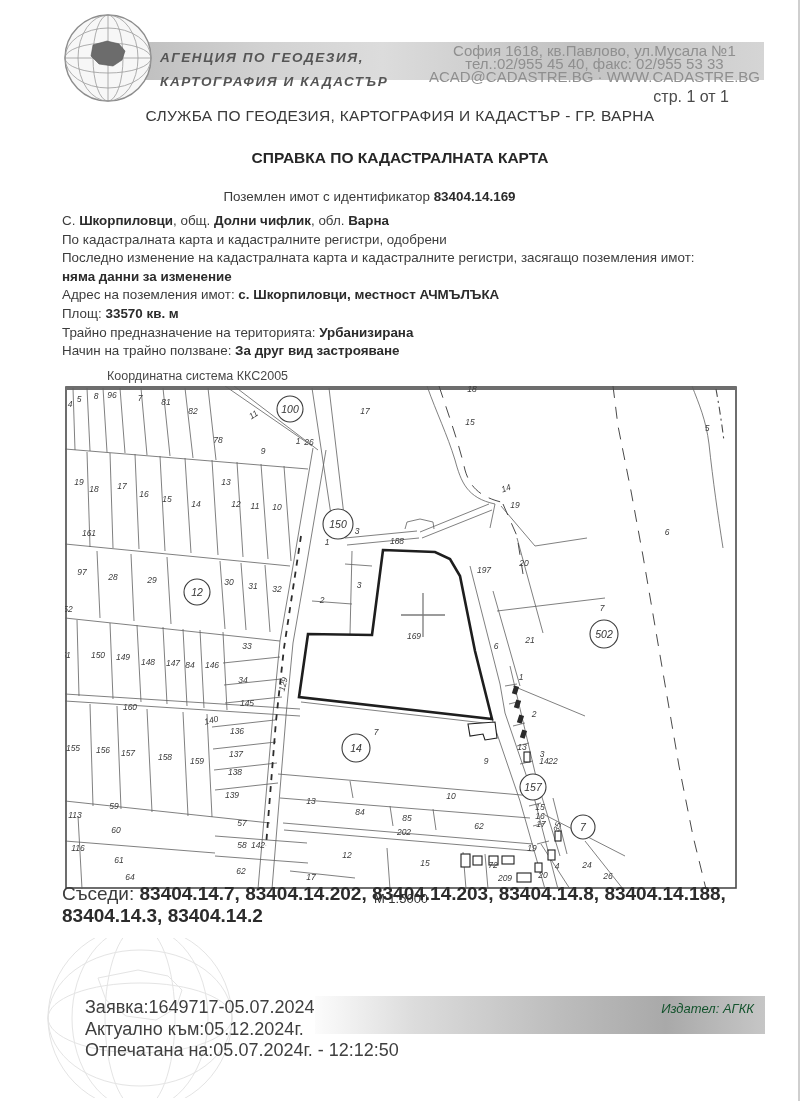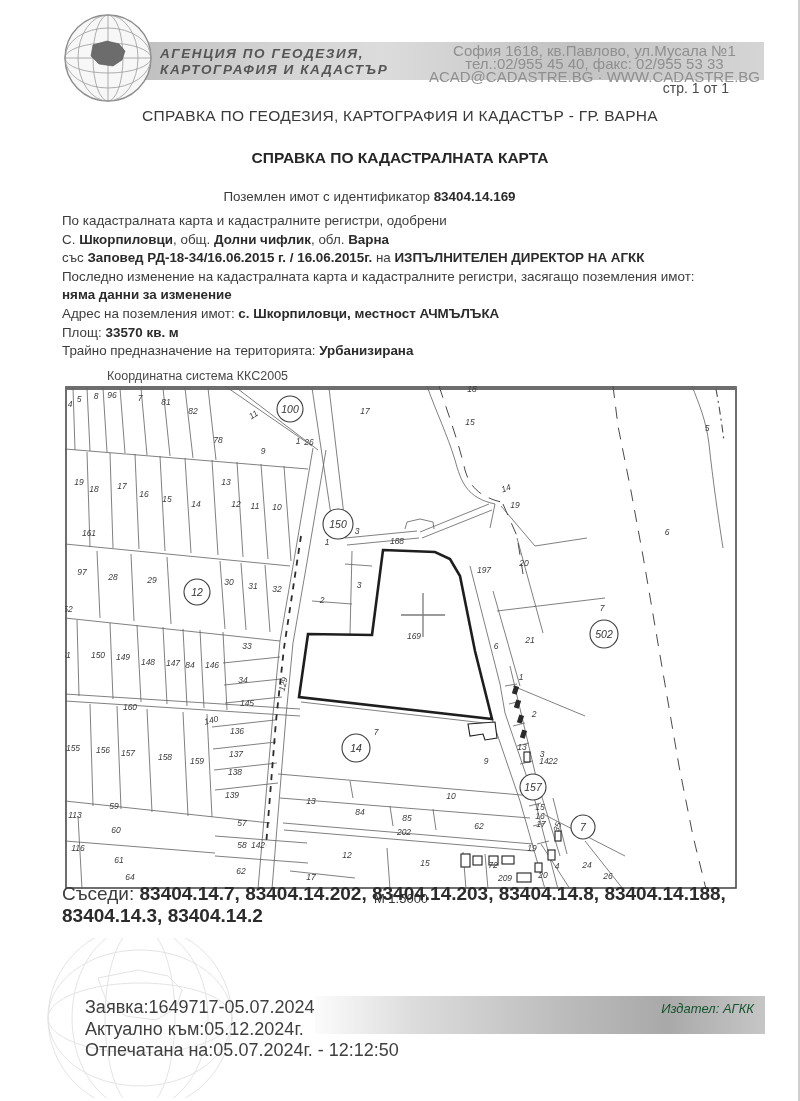--- a/index.html
+++ b/index.html
@@ -4,23 +4,23 @@
 <style>
   html,body{margin:0;padding:0;background:#fff;}
   body{font-family:"Liberation Sans","DejaVu Sans",sans-serif;color:#383838;}
   #page{position:relative;width:800px;height:1101px;background:#fff;overflow:hidden;
         border-right:2px solid #cfcfcf;box-sizing:border-box;}
   .abs{position:absolute;}
   
   .band{left:70px;top:42px;width:694px;height:38px;
         background:linear-gradient(90deg,#b5b5b5 0%,#d2d2d2 28%,#dcdcdc 45%,#c2c2c2 72%,#d5d5d5 100%);}
   .agency{left:160px;top:46px;font-weight:bold;font-style:italic;font-size:13.5px;
-          letter-spacing:1.6px;color:#555;line-height:16px;white-space:pre;}
+          letter-spacing:1.6px;color:#555;line-height:24px;white-space:pre;}
   .addr{right:38px;top:44px;text-align:center;font-size:15px;color:#8f8f8f;line-height:13px;}
-  .pageno{right:69px;top:80px;font-size:14px;color:#4a4a4a;}
+  .pageno{right:69px;top:88px;font-size:16px;color:#4a4a4a;}
   .office{left:0;top:107px;width:800px;text-align:center;font-size:15.5px;color:#3a3a3a;letter-spacing:.3px;}
   .doctitle{left:0;top:149px;width:800px;text-align:center;font-size:15.5px;font-weight:bold;color:#262626;}
   .propline{left:0;top:189px;width:739px;text-align:center;font-size:13.4px;color:#3a3a3a;}
   .b{font-weight:bold;color:#2b2b2b;}
   .info{left:62px;top:212px;width:700px;font-size:13.4px;line-height:18.6px;color:#3c3c3c;}
   .coordsys{left:75px;top:369px;font-size:12.5px;color:#474747;margin-left:32px;}
   .mapwrap{left:65px;top:386px;width:672px;height:503px;}
   .scale{left:65px;top:891px;width:672px;text-align:center;font-size:13px;font-weight:normal;color:#333;}
   .neigh{left:62px;top:883px;width:720px;font-size:19px;color:#3c3c3c;}
   .footer-lines{left:85px;top:997px;font-size:18px;line-height:21.5px;color:#3f3f3f;}
@@ -63,36 +63,36 @@
 <span>КАРТОГРАФИЯ И КАДАСТЪР</span></div>
 
   <div class="abs addr">
     <div>София 1618, кв.Павлово, ул.Мусала №1</div>
     <div>тел.:02/955 45 40, факс: 02/955 53 33</div>
     <div>ACAD@CADASTRE.BG · WWW.CADASTRE.BG</div>
   </div>
 
   <div class="abs pageno">стр. 1 от 1</div>
 
-  <div class="abs office">СПРАВКА ПО ГЕОДЕЗИЯ, КАРТОГРАФИЯ И КАДАСТЪР - ГР. ВАРНА</div>
+  <div class="abs office">СЛУЖБА ПО ГЕОДЕЗИЯ, КАРТОГРАФИЯ И КАДАСТЪР - ГР. ВАРНА</div>
   <div class="abs doctitle">СПРАВКА ПО КАДАСТРАЛНАТА КАРТА</div>
 
   <div class="abs propline">
     <span>Поземлен имот с  идентификатор </span><span class="b">83404.14.169</span>
   </div>
 
   <div class="abs info">
+      <div><span>С. </span><span class="b">Шкорпиловци</span><span>, общ. </span><span class="b">Долни чифлик</span><span>, обл. </span><span class="b">Варна</span></div>
       <div><span>По кадастралната карта и кадастралните регистри, одобрени</span></div>
-      <div><span>С. </span><span class="b">Шкорпиловци</span><span>, общ. </span><span class="b">Долни чифлик</span><span>, обл. </span><span class="b">Варна</span></div>
-      <div><span>със </span><span class="b">Заповед РД-18-34/16.06.2015 г. / 16.06.2015г.</span><span> на </span><span class="b">ИЗПЪЛНИТЕЛЕН ДИРЕКТОР НА АГКК</span></div>
       <div><span>Последно изменение на кадастралната карта и кадастралните регистри, засягащо поземления имот:</span></div>
       <div><span class="b">няма данни за изменение</span></div>
       <div><span>Адрес на поземления имот: </span><span class="b">с. Шкорпиловци, местност АЧМЪЛЪКА</span></div>
       <div><span>Площ: </span><span class="b">33570 кв. м</span></div>
       <div><span>Трайно предназначение на територията: </span><span class="b">Урбанизирана</span></div>
+      <div><span>Начин на трайно ползване: </span><span class="b">За друг вид застрояване</span></div>
     </div>
 
   <div class="abs coordsys">Координатна система ККС2005</div>
 
   <div class="abs mapwrap">
     <svg width="672" height="503" viewBox="0 0 672 503">
 
       <rect x="1" y="1" width="670" height="501" fill="#fff" stroke="#4a4a4a" stroke-width="1.6"></rect>
       <line x1="1" y1="2.5" x2="671" y2="2.5" stroke="#6e6e6e" stroke-width="3"></line>
 

